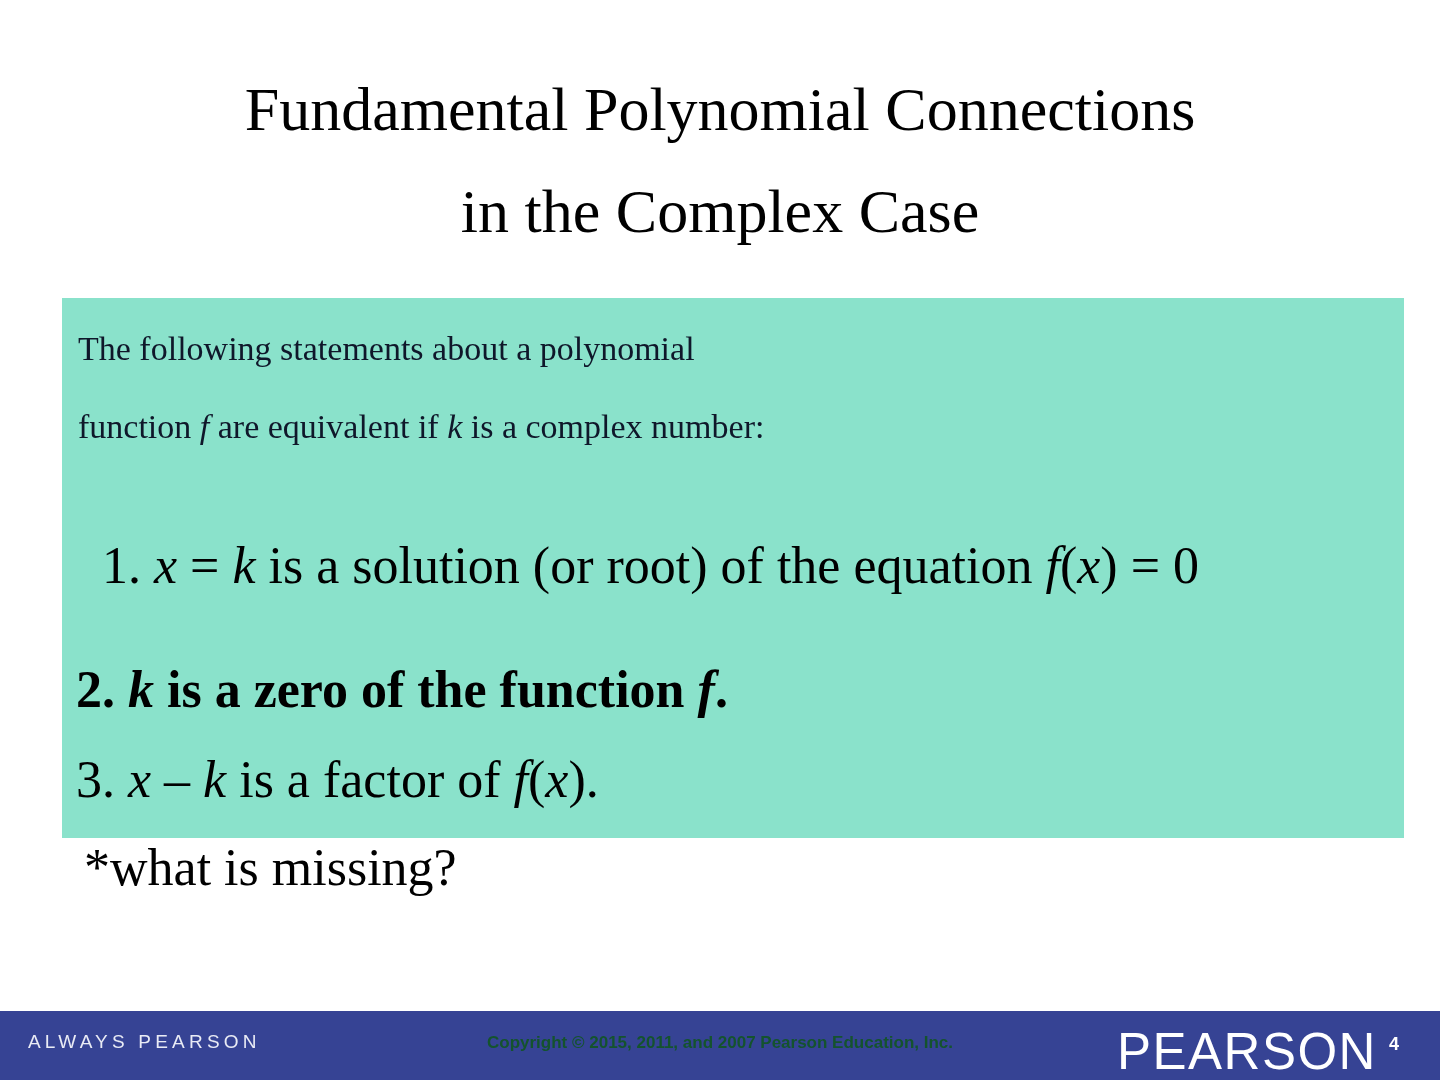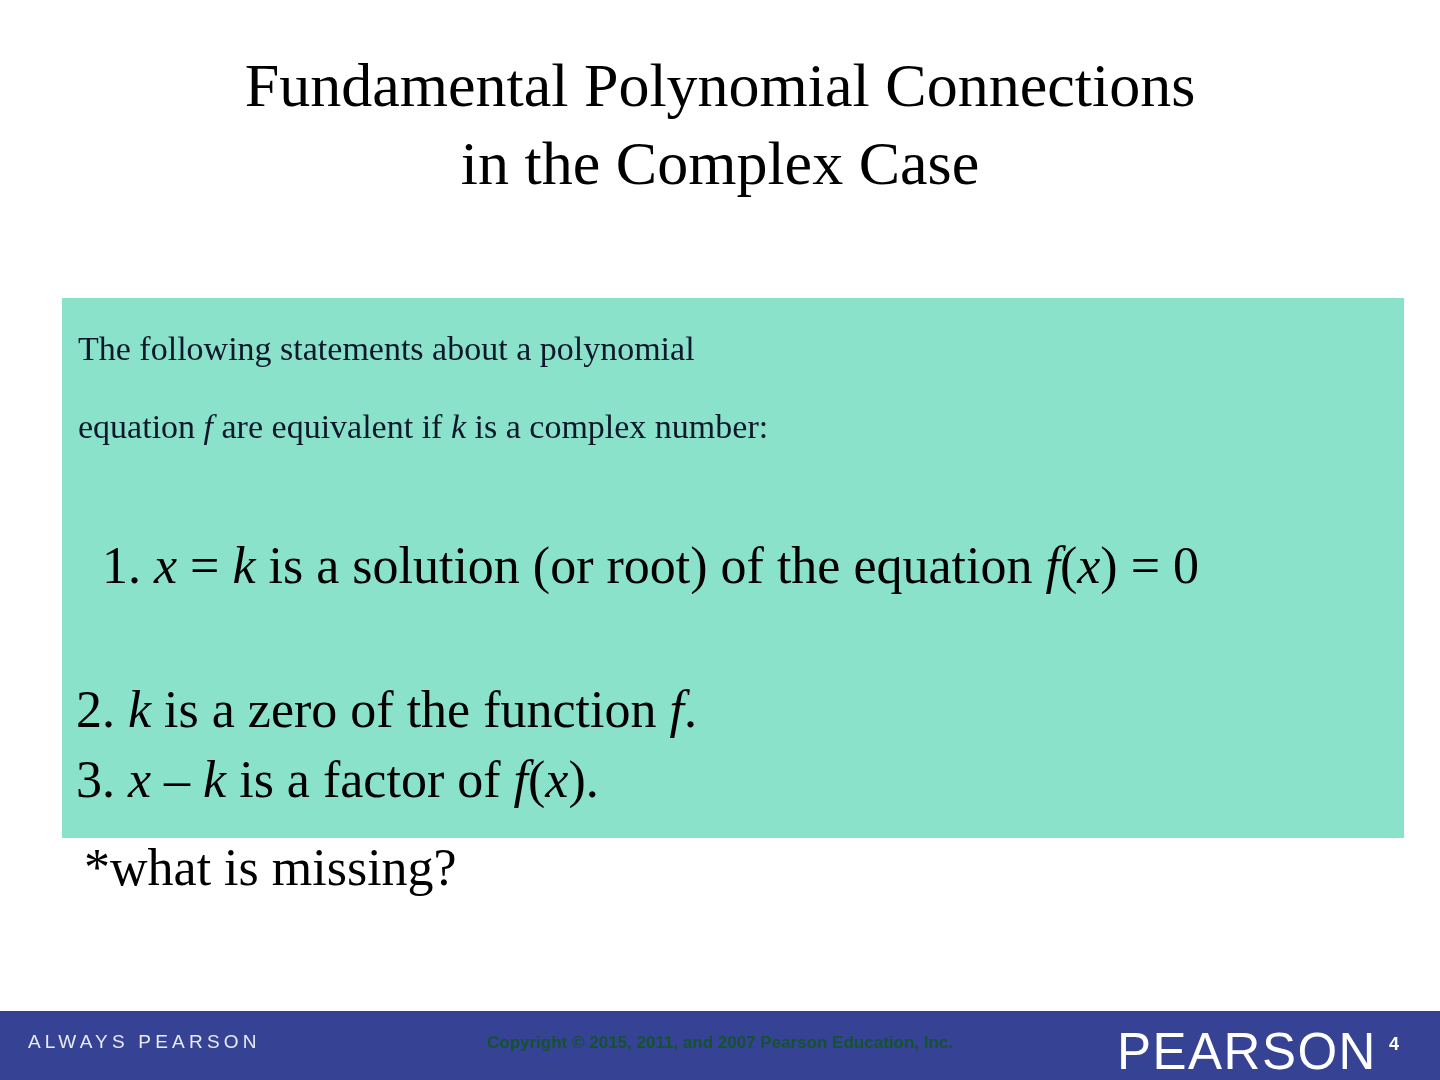--- a/index.html
+++ b/index.html
@@ -34,20 +34,21 @@
     font-family: "Liberation Serif", serif;
     font-size: 62px;
     line-height: 78px;
     color: #000000;
     font-weight: 400;
     letter-spacing: 0px;
   }
   #slide-title .tline {
     display: block;
     white-space: nowrap;
+    margin-top: 24px;
   }
 
   
   #content-panel {
     position: absolute;
     left: 62px;
     top: 298px;
     width: 1342px;
     height: 540px;
     background: #8ae2cb;
@@ -73,21 +74,21 @@
   .statement {
     position: absolute;
     left: 76px;
     font-family: "Liberation Serif", serif;
     font-size: 52px;
     line-height: 60px;
     color: #000000;
     white-space: nowrap;
   }
   #statement-1 { top: 536px; margin-left: 26px; }
-  #statement-2 { top: 680px; }
+  #statement-2 { top: 660px; font-weight: bold; }
   #statement-3 { top: 750px; }
 
   
   #missing-note {
     position: absolute;
     left: 76px;
     top: 838px;
     font-family: "Liberation Serif", serif;
     font-size: 52px;
     line-height: 60px;
@@ -157,21 +158,21 @@
 
   <div id="slide-title">
     <span class="tline">Fundamental Polynomial Connections</span>
     <span class="tline">in the Complex Case</span>
   </div>
 
   <div id="content-panel"></div>
 
   <div id="intro-text">
     <span class="iline">The following statements about a polynomial</span>
-    <span class="iline"><span>equation </span><i class="math">f</i><span> are equivalent if </span><i class="math">k</i><span> is a complex number:</span></span>
+    <span class="iline"><span>function </span><i class="math">f</i><span> are equivalent if </span><i class="math">k</i><span> is a complex number:</span></span>
   </div>
 
   <div class="statement" id="statement-1"><span>1.</span> <i class="math">x</i><span> = </span><i class="math">k</i><span> is a solution (or root) of the equation </span><i class="math">f</i><span>(</span><i class="math">x</i><span>)</span><span> = 0</span></div>
 
   <div class="statement" id="statement-2"><span>2.</span> <i class="math">k</i><span> is a zero of the function </span><i class="math">f</i><span>.</span></div>
 
   <div class="statement" id="statement-3"><span>3.</span> <i class="math">x</i><span> – </span><i class="math">k</i><span> is a factor of </span><i class="math">f</i><span>(</span><i class="math">x</i><span>)</span><span>.</span></div>
 
   <div id="missing-note">*what is missing?</div>
 

